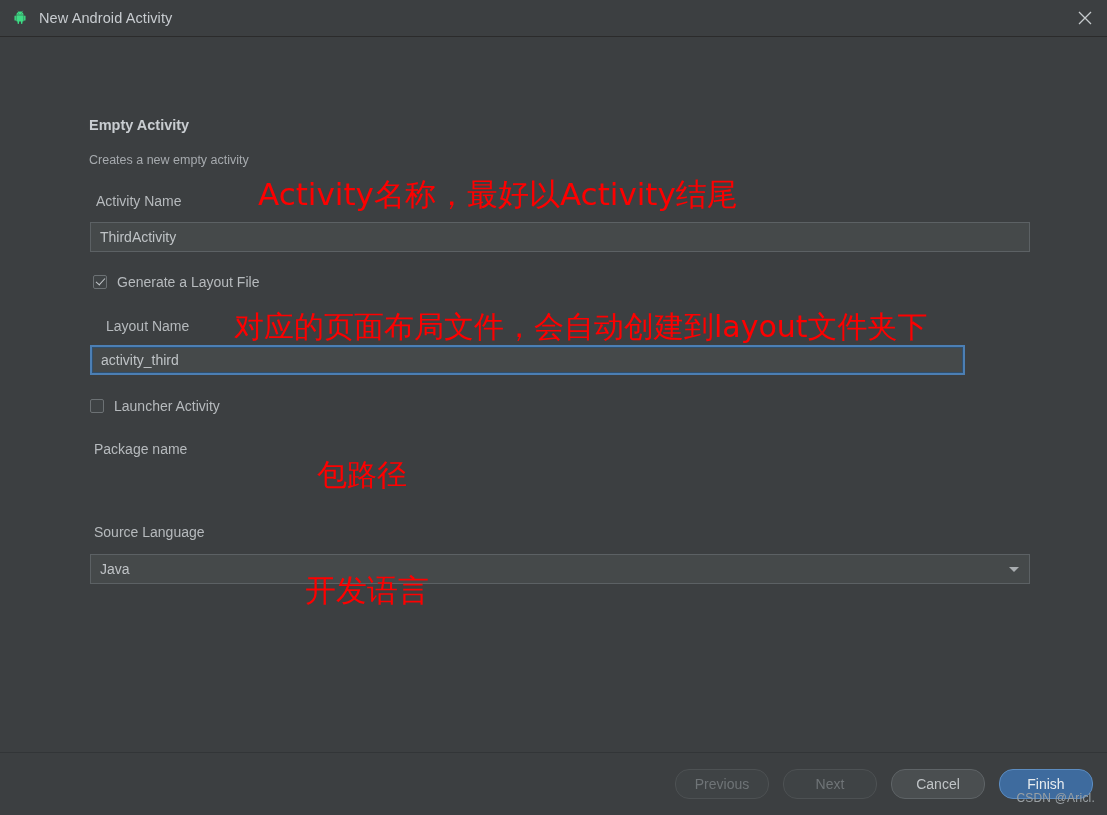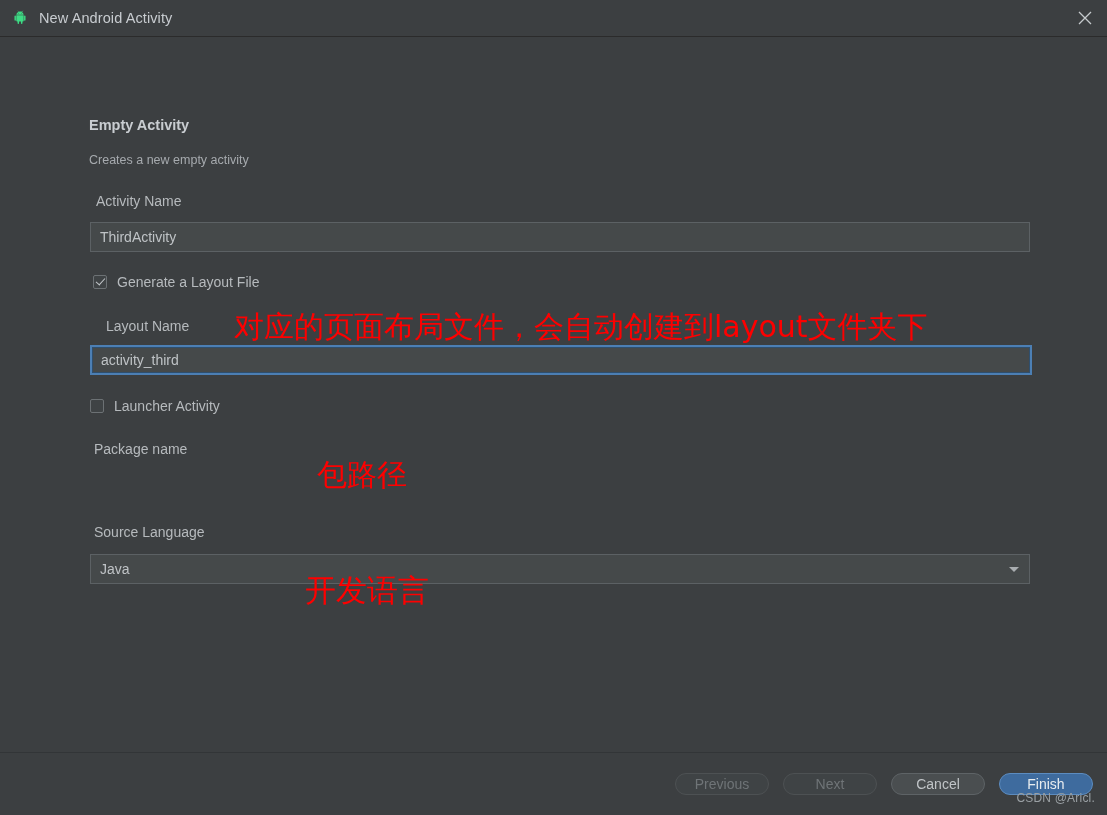--- a/index.html
+++ b/index.html
@@ -214,21 +214,21 @@
     background: #3c3f41;
     border-top: 1px solid #323537;
     display: flex;
     align-items: center;
     justify-content: flex-end;
     padding-right: 14px;
     box-sizing: border-box;
   }
   .btn {
     box-sizing: border-box;
-    height: 22px;
+    height: 30px;
     min-width: 94px;
     margin-left: 14px;
     border-radius: 14px;
     font-size: 14px;
     font-family: "Liberation Sans", sans-serif;
     display: flex;
     align-items: center;
     justify-content: center;
     cursor: pointer;
     border: 1px solid #5e6366;
@@ -281,37 +281,38 @@
 
   <div class="field-label" style="left:96px; top:156px;">Activity Name</div>
   <input class="textfield" style="left: 90px; top: 185px; width: 940px;" value="ThirdActivity">
 
   <div class="checkrow" style="left:93px; top:237px;">
     <span class="cbox checked"></span>
     <span class="cb-label">Generate a Layout File</span>
   </div>
 
   <div class="field-label" style="left:106px; top:281px;">Layout Name</div>
-  <input class="textfield focused" style="left: 90px; top: 308px; width: 942px;" value="activity_third">
+  <input class="textfield focused" style="left: 90px; top: 308px; width: 875px;" value="activity_third">
 
   <div class="checkrow" style="left:90px; top:361px;">
     <span class="cbox"></span>
     <span class="cb-label">Launcher Activity</span>
   </div>
 
   <div class="field-label" style="left:94px; top:404px;">Package name</div>
 
   <div class="field-label" style="left:94px; top:487px;">Source Language</div>
   <div class="combo-plain" style="left:90px; top:517px; width:940px;">
     <div class="combo-value">Java</div>
     <div class="combo-arrow">
       <span class="tri"></span>
     </div>
   </div>
 
+  <div class="annot" style="left:258px; top:137px; font-size:31px;">Activity名称，最好以Activity结尾</div>
   <div class="annot" style="left:234px; top:270px; font-size:30px;">对应的页面布局文件，会自动创建到layout文件夹下</div>
   <div class="annot" style="left:317px; top:418px; font-size:30px;">包路径</div>
   <div class="annot" style="left:305px; top:533px; font-size:31px;">开发语言</div>
 
 </div>
 
 <div class="bottombar">
   <div class="btn disabled">Previous</div>
   <div class="btn disabled">Next</div>
   <div class="btn">Cancel</div>

